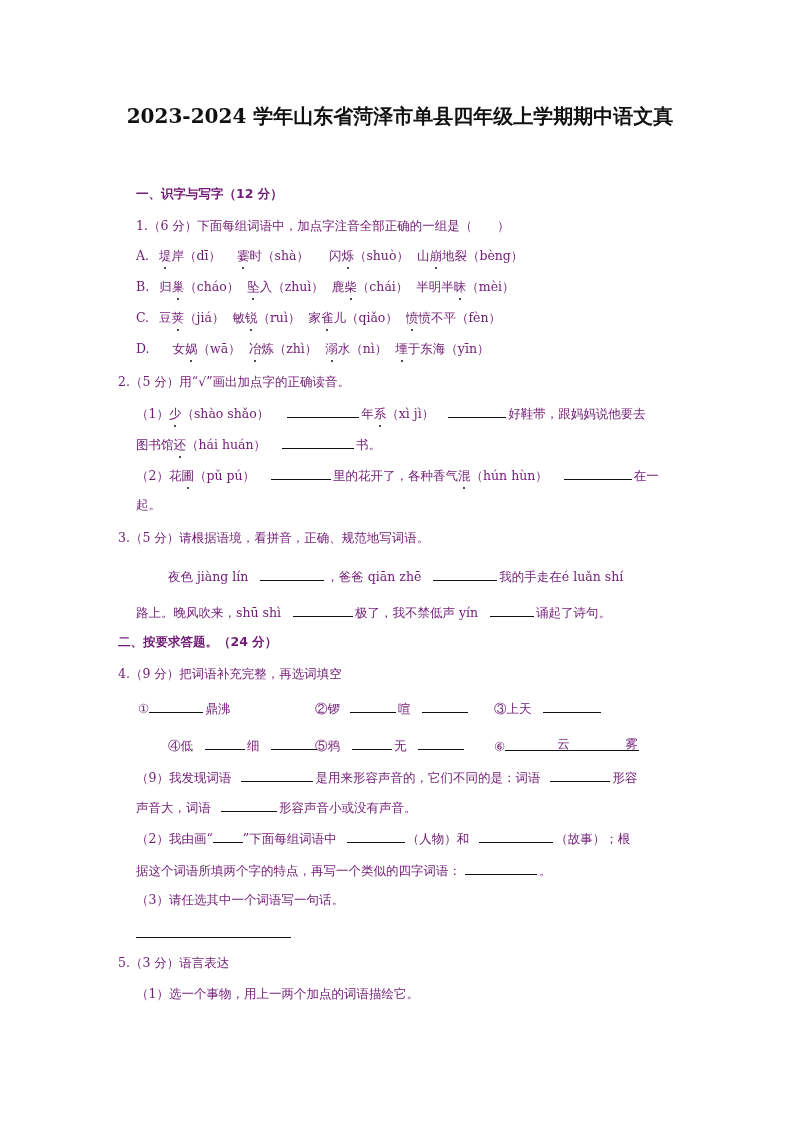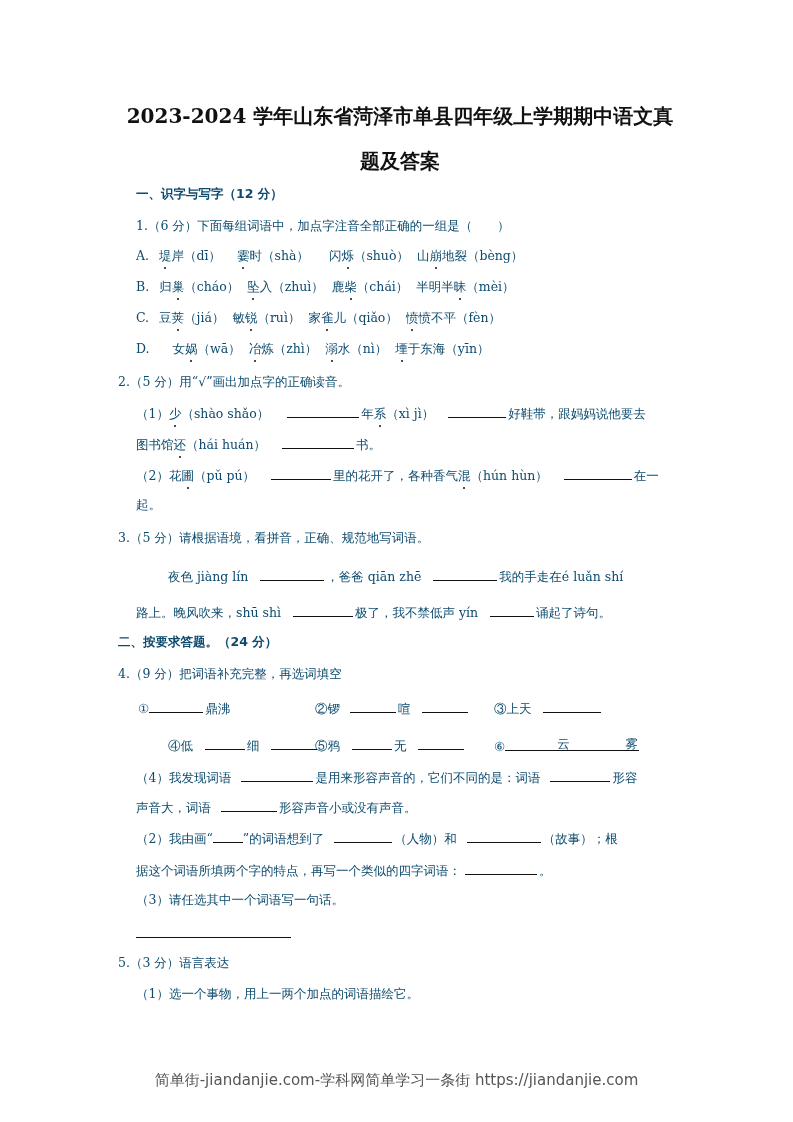--- a/index.html
+++ b/index.html
@@ -7,21 +7,21 @@
     width: 793px; height: 1122px; position: relative; overflow: hidden;
     font-family: "DejaVu Serif", "Liberation Serif", serif;
     color: #1a1a1a;
   }
   .page { position: absolute; left: 0; top: 0; width: 793px; height: 1122px; }
   .title {
     position: absolute; left: 100px; width: 600px; text-align: center;
     font-family: "DejaVu Serif", serif; font-weight: bold; font-size: 20px; color: #111;
   }
   .line {
-    position: absolute; font-size: 12.5px; white-space: nowrap; line-height: 16px; color: #0c4a6e; text-align: center;
+    position: absolute; font-size: 12.5px; white-space: nowrap; line-height: 16px; color: #701a75; text-align: center;
   }
   .section { font-weight: bold; font-family: "DejaVu Sans", sans-serif; font-size: 12.5px; }
   .blank {
     display: inline-block; border-bottom: 1px solid #111; height: 13px; vertical-align: baseline;
     margin: 0 2px;
   }
   .dot { position: relative; display: inline-block; }
   .dot::after {
     content: ""; position: absolute; left: 50%; bottom: -5px; width: 2px; height: 2px;
     margin-left: -1px; background: #111; border-radius: 50%;
@@ -30,21 +30,20 @@
     position: absolute; left: 0; width: 793px; top: 1071px; text-align: center;
     font-family: "DejaVu Sans", sans-serif; font-size: 15px; color: #555;
   }
 </style>
 </head>
 <body>
 
 <div class="page">
 
   <div class="title" style="top:103px;">2023-2024 学年山东省菏泽市单县四年级上学期期中语文真</div>
-  <div class="title" style="top:148px;">题及答案</div>
 
   <div class="line section" style="left:136px; top:186px;">一、识字与写字（12 分）</div>
 
   <div class="line" style="left:136px; top:218px;">1.（6 分）下面每组词语中，加点字注音全部正确的一组是（　　）</div>
 
   <div class="line" style="left:136px; top:248px;">
     <span>A.</span>
     <span style="margin-left:6px"><span></span><span class="dot">堤</span><span>岸（dī）</span></span>
     <span style="margin-left:12px"><span></span><span class="dot">霎</span><span>时（shà）</span></span>
     <span style="margin-left:16px"><span>闪</span><span class="dot">烁</span><span>（shuò）</span></span>
@@ -130,39 +129,38 @@
   <div class="line" style="left:315px; top:736px;">
     <span>⑤</span><span>鸦</span>
     <span class="blank" style="width:40px; margin-left:8px;"></span><span>无</span>
     <span class="blank" style="width:46px; margin-left:8px;"></span>
   </div>
   <div class="line" style="left:494px; top:736px;">
     <span>⑥</span><span style="display:inline-block; width:134px; border-bottom:1px solid #111; position:relative; height:14px;"><span style="position:absolute; left:52px; top:0;">云</span><span style="position:absolute; left:120px; top:0;">雾</span></span>
   </div>
 
   <div class="line" style="left:136px; top:768px;">
-    <span>（4）我发现词语</span>
+    <span>（9）我发现词语</span>
     <span class="blank" style="width:72px; margin-left:6px;"></span><span>是用来形容声音的，它们不同的是：词语</span>
     <span class="blank" style="width:60px; margin-left:6px;"></span><span>形容</span>
   </div>
   <div class="line" style="left:136px; top:798px;">
     <span>声音大，词语</span>
     <span class="blank" style="width:56px; margin-left:6px;"></span><span>形容声音小或没有声音。</span>
   </div>
 
   <div class="line" style="left:136px; top:829px;">
-    <span>（2）我由画“</span><span class="blank" style="width:30px; margin:0;"></span><span>”的词语想到了</span>
+    <span>（2）我由画“</span><span class="blank" style="width:30px; margin:0;"></span><span>”下面每组词语中</span>
     <span class="blank" style="width:58px; margin-left:6px;"></span><span>（人物）和</span>
     <span class="blank" style="width:74px; margin-left:6px;"></span><span>（故事）；根</span>
   </div>
   <div class="line" style="left:136px; top:861px;">
     <span>据这个词语所填两个字的特点，再写一个类似的四字词语：</span><span class="blank" style="width:72px; margin-left:4px;"></span><span>。</span>
   </div>
 
   <div class="line" style="left:136px; top:892px;">（3）请任选其中一个词语写一句话。</div>
 
   <div style="position:absolute; left:136px; top:937px; width:155px; border-bottom:1px solid #111;"></div>
 
   <div class="line" style="left:118px; top:955px;">5.（3 分）语言表达</div>
   <div class="line" style="left:136px; top:986px;">（1）选一个事物，用上一两个加点的词语描绘它。</div>
 
-  <div class="footer">简单街-jiandanjie.com-学科网简单学习一条街 https://jiandanjie.com</div>
 </div>
 
 </body></html>

